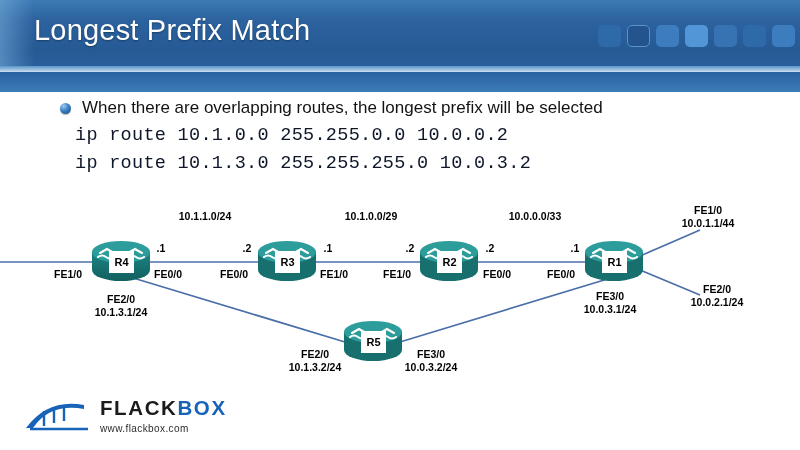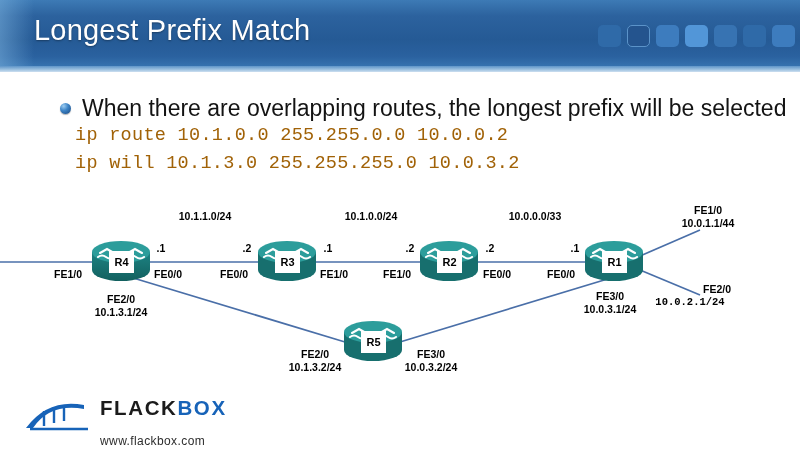--- a/index.html
+++ b/index.html
@@ -2,21 +2,21 @@
 <html><head>
 <meta charset="utf-8">
 <style>
   html,body{margin:0;padding:0;}
   body{
     width:800px;height:450px;background:#ffffff;overflow:hidden;
     font-family:"Liberation Sans",sans-serif;position:relative;
   }
   
   .header{
-    position:absolute;left:0;top:0;width:800px;height:72px;
+    position:absolute;left:0;top:0;width:800px;height:92px;
     background:linear-gradient(180deg,#3d7ab5 0%,#2c629e 22%,#255a95 55%,#2a619f 78%,#3c7cb8 100%);
     overflow:hidden;
   }
   .header:before{
     content:"";position:absolute;left:0;top:0;width:34px;height:72px;
     background:linear-gradient(90deg,rgba(120,175,220,.55),rgba(120,175,220,0));
   }
   .header-underline{
     position:absolute;left:0;top:66px;width:800px;height:6px;
     background:linear-gradient(180deg,#5e94c8 0%,#9dc1e0 60%,#cddff0 100%);
@@ -31,43 +31,43 @@
   .sq-row{position:absolute;right:5px;top:25px;display:flex;gap:6px;}
   .sq{width:23px;height:22px;border-radius:5px;}
   
   .bullet-row{position:absolute;left:60px;top:97px;display:flex;align-items:flex-start;gap:11px;}
   .bullet-dot{
     width:11px;height:11px;margin-top:6px;border-radius:50%;
     background:radial-gradient(circle at 33% 28%,#9dcdf2 0%,#3d84c6 42%,#17447c 100%);
     box-shadow:0 1px 1px rgba(0,0,0,.3);
     flex:0 0 auto;
   }
-  .bullet-text{font-size:23px;color:#131313;line-height:22px;white-space:nowrap;}
+  .bullet-text{font-size:17px;color:#131313;line-height:22px;white-space:nowrap;}
   .code{
     position:absolute;left:75px;
     font-family:"Liberation Mono",monospace;
-    font-size:18.5px;color:#a16207;white-space:pre;letter-spacing:.3px;
+    font-size:18.5px;color:#0f172a;white-space:pre;letter-spacing:.3px;
   }
   .code1{top:125px;}
   .code2{top:153px;}
   
   .diagram{position:absolute;left:0;top:190px;width:800px;height:210px;}
   .diagram svg{position:absolute;left:0;top:0;}
   .lbl{
     position:absolute;font-size:10.5px;font-weight:bold;color:#000;
     white-space:nowrap;line-height:12.5px;text-align:center;
   }
   .router{position:absolute;width:62px;height:46px;}
   
   .logo{position:absolute;left:22px;top:396px;width:215px;height:46px;}
   .logo-text{position:absolute;left:78px;top:1px;}
   .logo-main{font-size:20.5px;letter-spacing:1.6px;font-weight:bold;line-height:22px;}
   .logo-flack{color:#1b1b1b;}
   .logo-box{color:#1763b8;}
-  .logo-url{font-size:12px;color:#2d2d2d;letter-spacing:.4px;margin-top:15px;}
+  .logo-url{font-size:10px;color:#2d2d2d;letter-spacing:.4px;margin-top:4px;}
 </style>
 </head>
 <body>
 
 <div class="header">
   <div class="title">Longest Prefix Match</div>
   <div class="sq-row">
     <div class="sq" style="background:#2f6aa8"></div>
     <div class="sq" style="background:#24548e;border:1px solid #5b93c9;width:21px;height:20px"></div>
     <div class="sq" style="background:#3d7cbe"></div>
@@ -77,21 +77,21 @@
     <div class="sq" style="background:#3d7cbe"></div>
   </div>
 </div>
 <div class="header-underline"></div>
 
 <div class="bullet-row">
   <div class="bullet-dot"></div>
   <div class="bullet-text">When there are overlapping routes, the longest prefix will be selected</div>
 </div>
 <div class="code code1">ip route 10.1.0.0 255.255.0.0 10.0.0.2</div>
-<div class="code code2">ip will 10.1.3.0 255.255.255.0 10.0.3.2</div>
+<div class="code code2">ip route 10.1.3.0 255.255.255.0 10.0.3.2</div>
 
 <div class="diagram">
 
   <svg width="800" height="210">
     <g stroke="#4a6fa8" stroke-width="1.7" fill="none">
 
       <line x1="0" y1="72" x2="92" y2="72"></line>
 
       <line x1="150" y1="72" x2="258" y2="72"></line>
 
@@ -184,21 +184,21 @@
           <path d="M38 15 l7 -4 l7 4"></path>
         <path d="M8 19 q4 -3 8 0 q4 3 8 0"></path>
           <path d="M38 19 q4 -3 8 0 q4 3 8 0"></path>
       </g>
       <rect x="19" y="13" width="25" height="22" fill="#ffffff"></rect>
       <text x="31.5" y="28" font-family="Liberation Sans, sans-serif" font-size="11" font-weight="bold" fill="#000" text-anchor="middle">R5</text>
     </svg>
   </div>
 
   <div class="lbl" style="left:160px;top:20px;width:90px;">10.1.1.0/24</div>
-  <div class="lbl" style="left:326px;top:20px;width:90px;">10.1.0.0/24</div>
+  <div class="lbl" style="left:326px;top:20px;width:90px;">10.1.0.0/29</div>
   <div class="lbl" style="left:490px;top:20px;width:90px;">10.0.0.0/33</div>
 
   <div class="lbl" style="left:48px;top:78px;width:40px;">FE1/0</div>
   <div class="lbl" style="left:152px;top:52px;width:18px;">.1</div>
   <div class="lbl" style="left:148px;top:78px;width:40px;">FE0/0</div>
   <div class="lbl" style="left:101px;top:103px;width:40px;">FE2/0</div>
   <div class="lbl" style="left:81px;top:116px;width:80px;">10.1.3.1/24</div>
 
   <div class="lbl" style="left:238px;top:52px;width:18px;">.2</div>
   <div class="lbl" style="left:214px;top:78px;width:40px;">FE0/0</div>
@@ -208,21 +208,21 @@
   <div class="lbl" style="left:401px;top:52px;width:18px;">.2</div>
   <div class="lbl" style="left:377px;top:78px;width:40px;">FE1/0</div>
   <div class="lbl" style="left:481px;top:52px;width:18px;">.2</div>
   <div class="lbl" style="left:477px;top:78px;width:40px;">FE0/0</div>
 
   <div class="lbl" style="left:566px;top:52px;width:18px;">.1</div>
   <div class="lbl" style="left:541px;top:78px;width:40px;">FE0/0</div>
   <div class="lbl" style="left:688px;top:14px;width:40px;">FE1/0</div>
   <div class="lbl" style="left:668px;top:27px;width:80px;">10.0.1.1/44</div>
   <div class="lbl" style="left:697px;top:93px;width:40px;">FE2/0</div>
-  <div class="lbl" style="left:650px;top:106px;width:80px;font-family:Liberation Mono, monospace;">10.0.2.1/24</div>
+  <div class="lbl" style="left:677px;top:106px;width:80px;">10.0.2.1/24</div>
   <div class="lbl" style="left:590px;top:100px;width:40px;">FE3/0</div>
   <div class="lbl" style="left:570px;top:113px;width:80px;">10.0.3.1/24</div>
 
   <div class="lbl" style="left:295px;top:158px;width:40px;">FE2/0</div>
   <div class="lbl" style="left:275px;top:171px;width:80px;">10.1.3.2/24</div>
   <div class="lbl" style="left:411px;top:158px;width:40px;">FE3/0</div>
   <div class="lbl" style="left:391px;top:171px;width:80px;">10.0.3.2/24</div>
 </div>
 
 <div class="logo">

